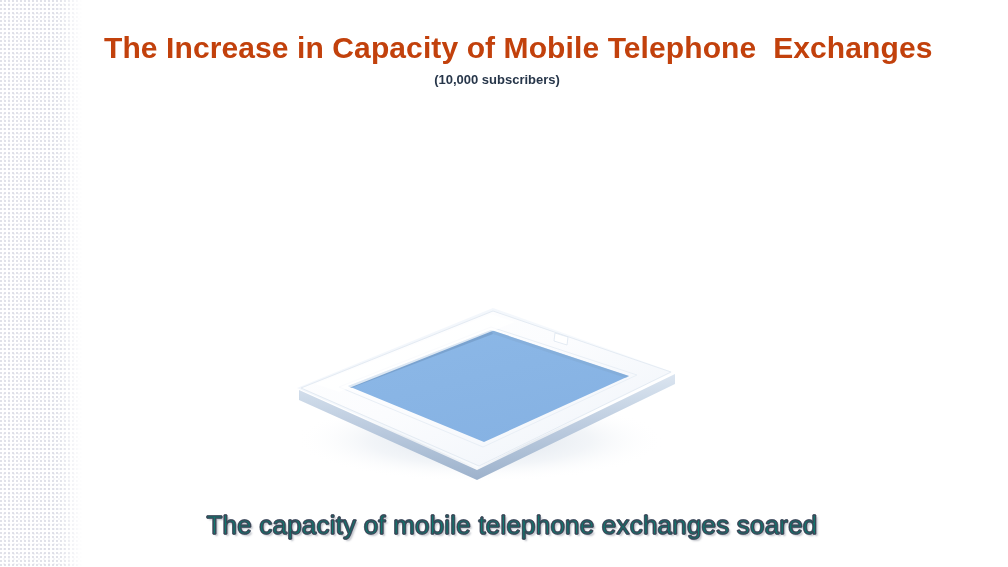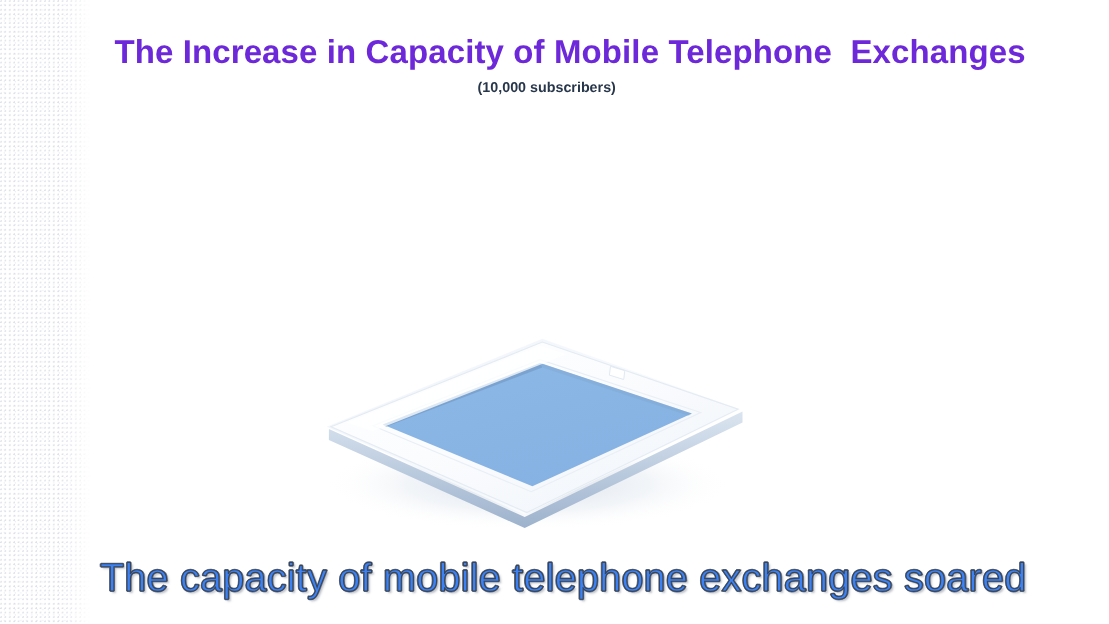--- a/index.html
+++ b/index.html
@@ -53,21 +53,21 @@
     left: 104px;
     top: 30px;
     width: 800px;
   }
   .slide-title {
     margin: 0;
     font-family: "Liberation Sans", sans-serif;
     font-size: 30px;
     font-weight: bold;
     line-height: 36px;
-    color: #6d28d9;
+    color: #c2410c;
     letter-spacing: 0.1px;
     white-space: pre;
   }
   .slide-subtitle {
     margin: 6px 14px 0 0;
     text-align: center;
     font-family: "Liberation Sans", sans-serif;
     font-size: 13px;
     font-weight: bold;
     line-height: 16px;
@@ -92,25 +92,25 @@
   .caption-wrap {
     position: absolute;
     left: 82px;
     top: 508px;
     width: 860px;
     text-align: center;
   }
   .caption-text {
     display: inline-block;
     font-family: "Liberation Sans", sans-serif;
-    font-size: 36px;
+    font-size: 26px;
     font-weight: normal;
     line-height: 34px;
     letter-spacing: 0.2px;
-    color: #3b82f6;
+    color: #0f766e;
     -webkit-text-stroke: 1px #3a4454;
     text-shadow:
        1px 0 0 #6e7787,
       -1px 0 0 #6e7787,
        0 1px 0 #6e7787,
        0 -1px 0 #6e7787,
        2px 2px 2px rgba(60,70,90,0.35);
     white-space: nowrap;
   }
 </style>

